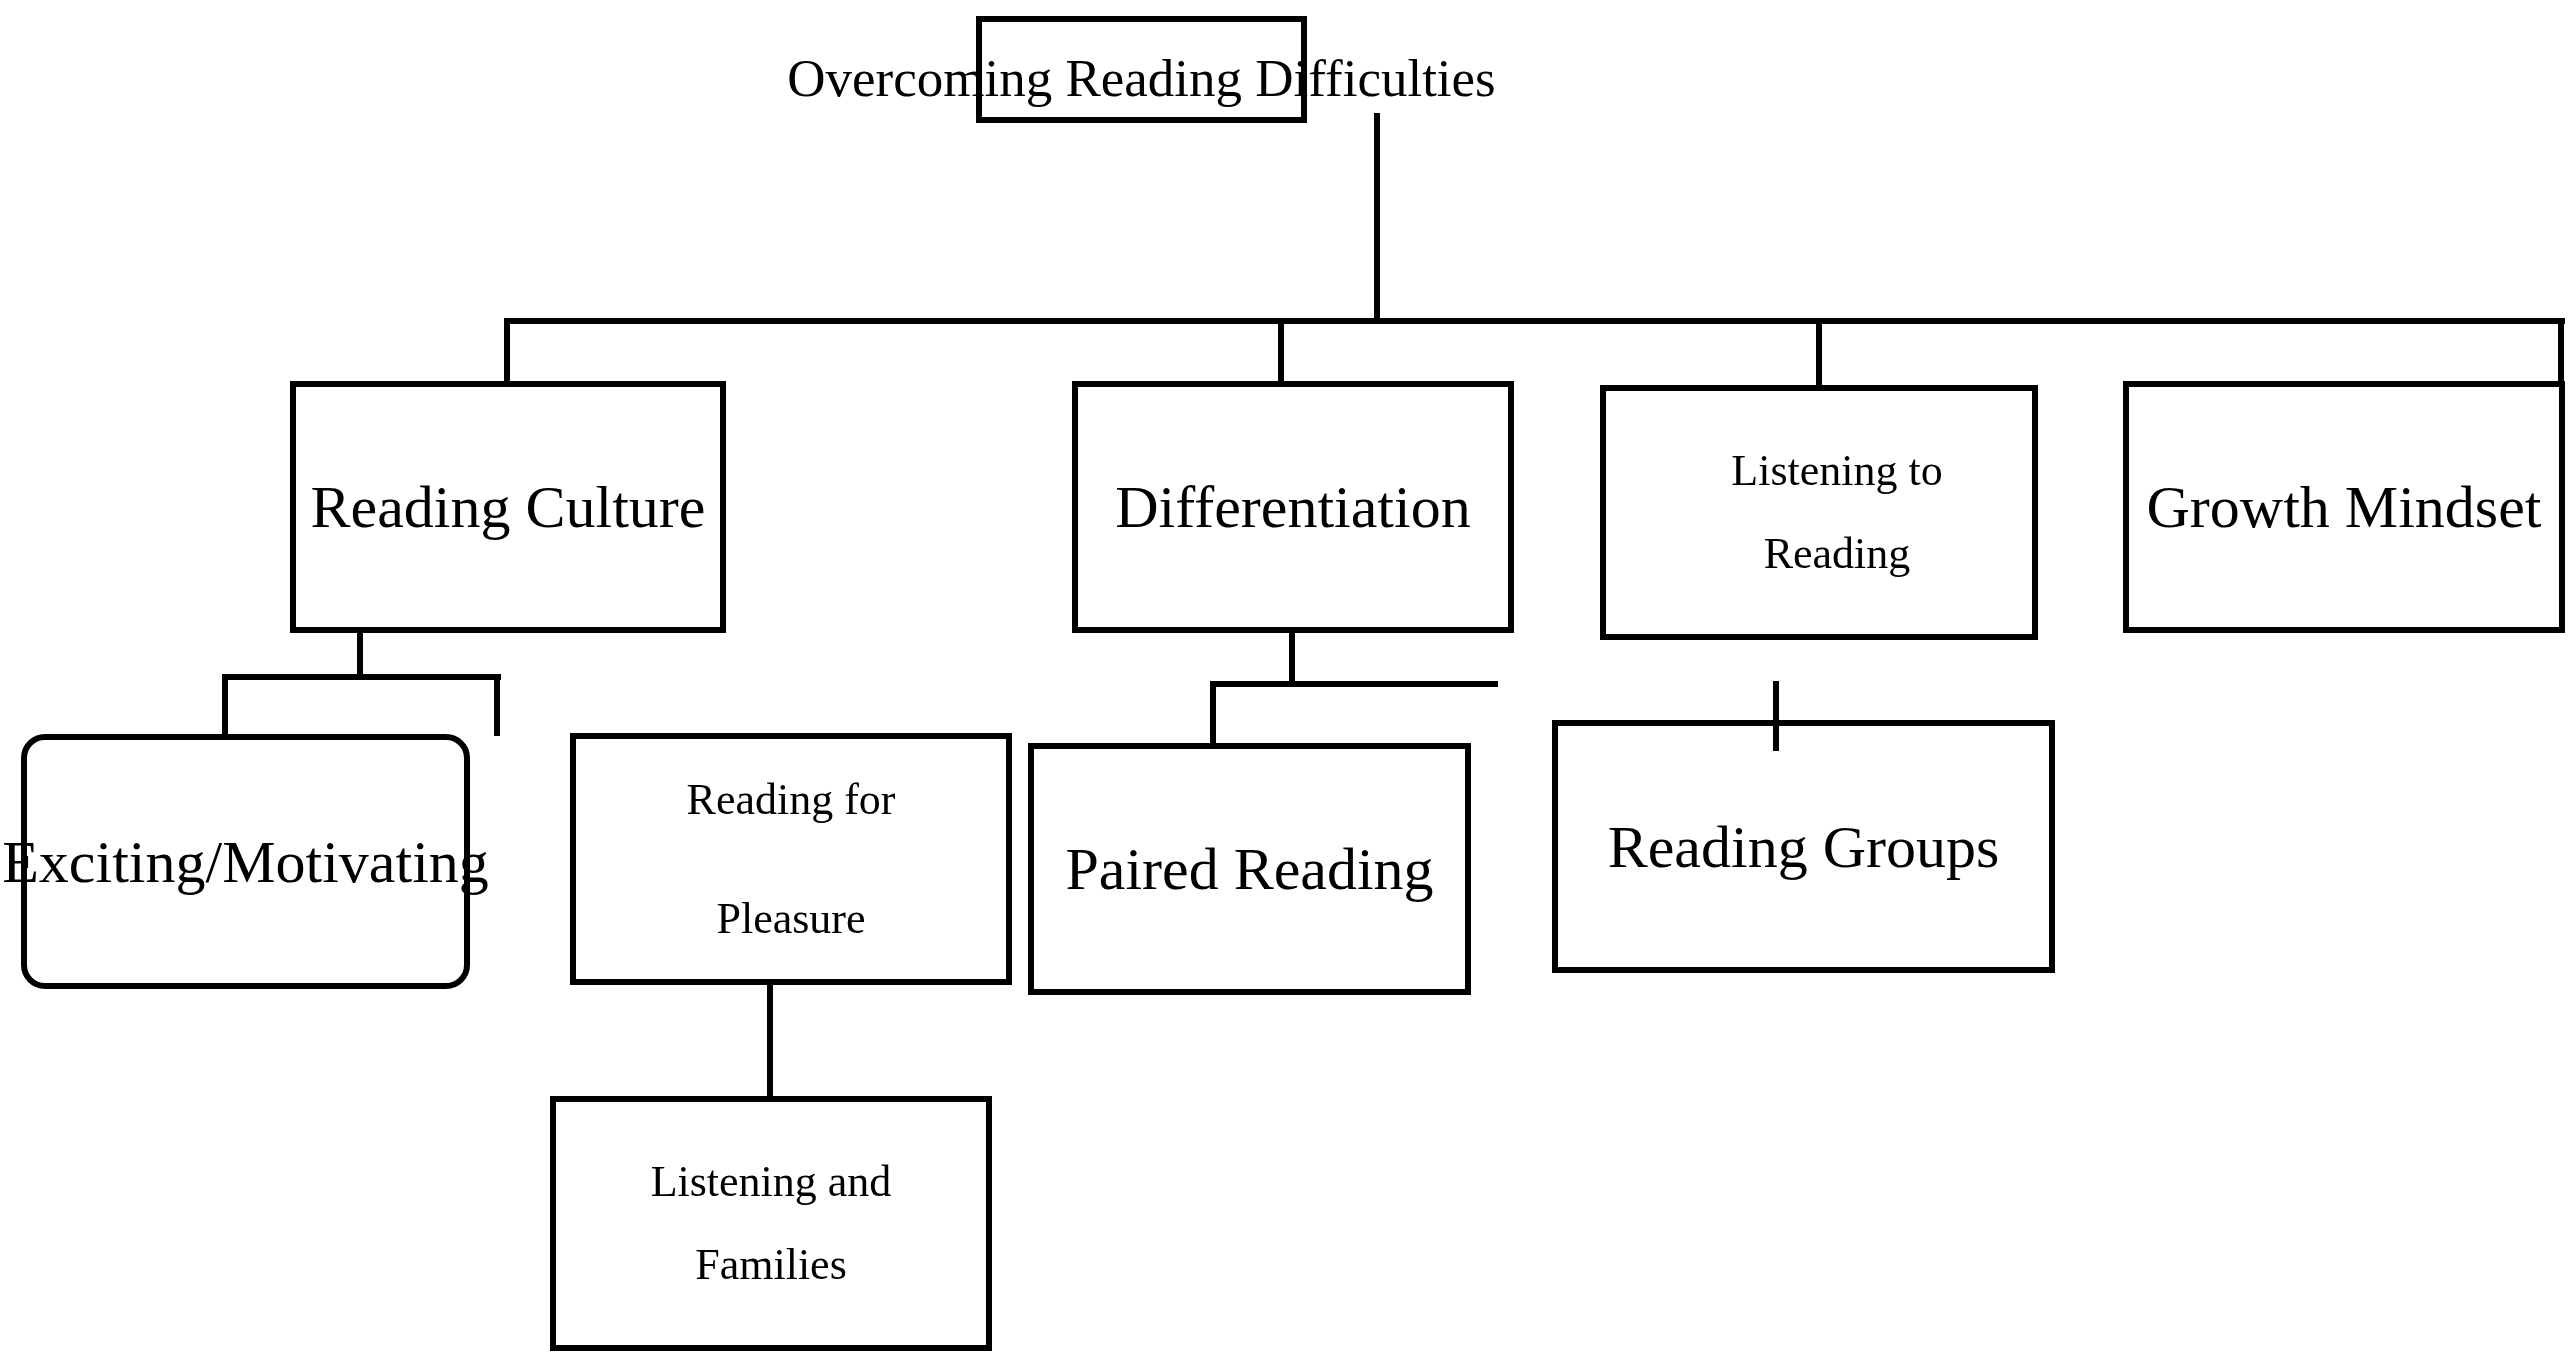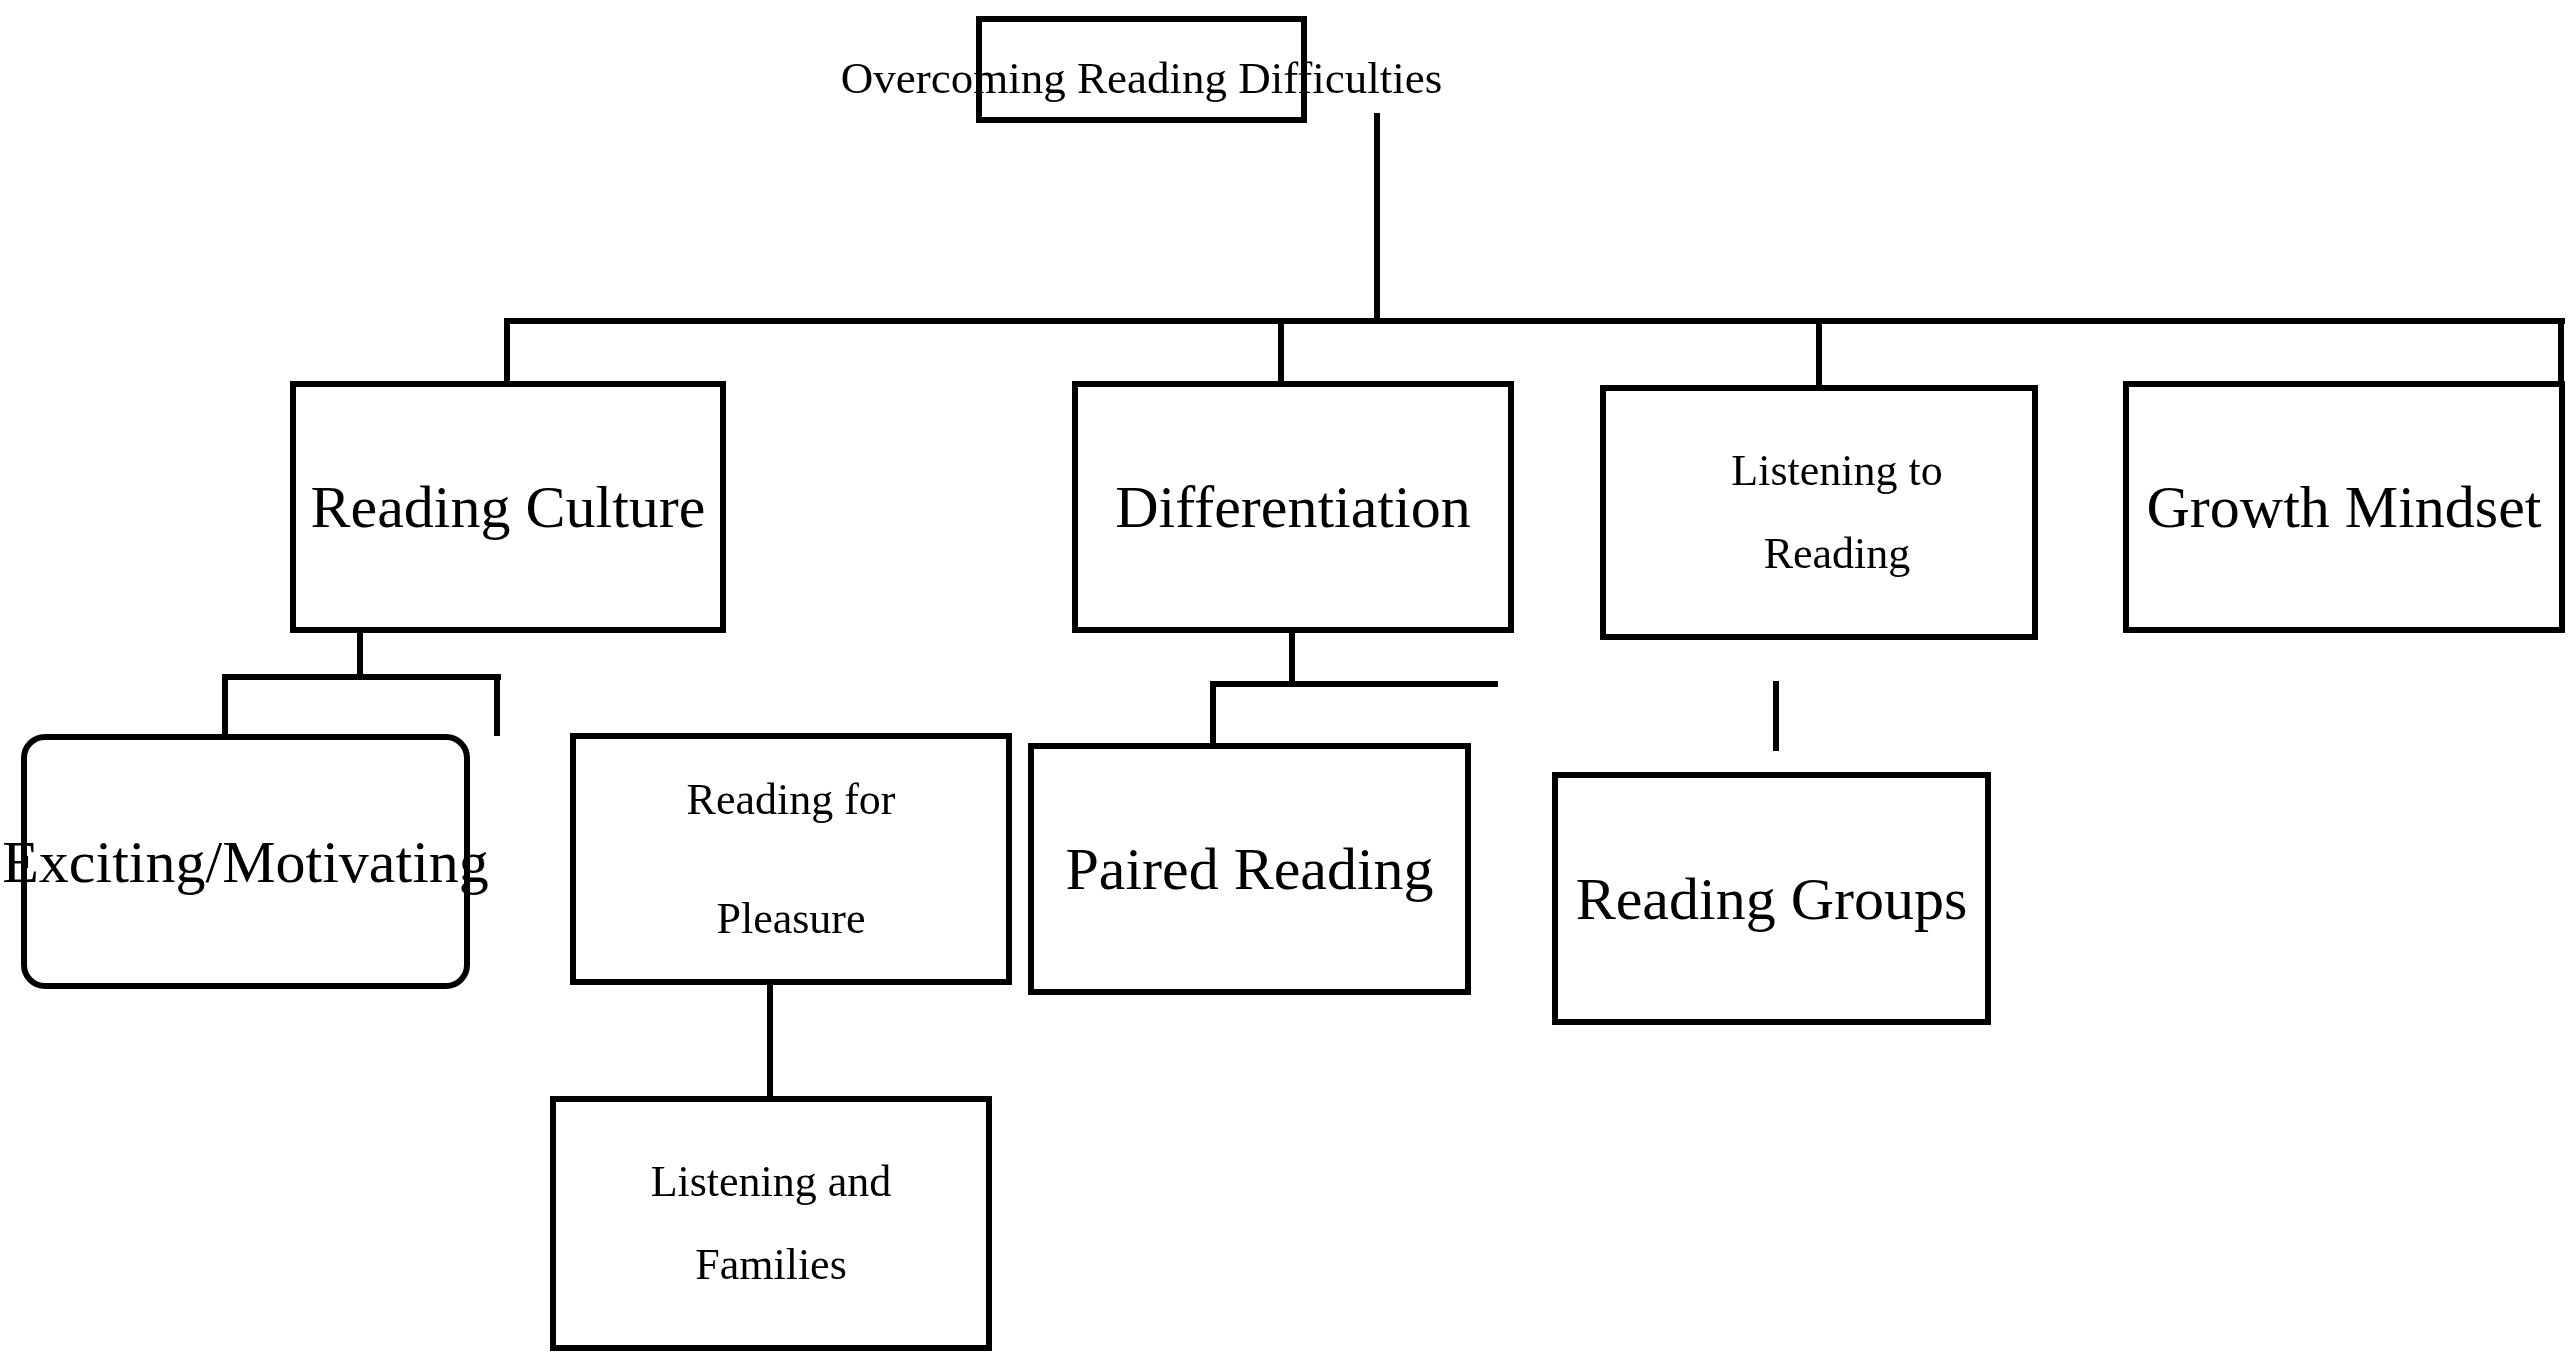--- a/index.html
+++ b/index.html
@@ -37,21 +37,21 @@
   .node.single .line {
     font-size: 60px;
   }
   .node.double .line {
     font-size: 44px;
   }
   .node.double .line + .line {
     margin-top: 39px;
   }
   
-  #node-root .line { font-size: 45px; margin-top: 19px; }
+  #node-root .line { font-size: 53px; margin-top: 19px; }
 
   .conn {
     position: absolute;
     background: #000000;
     z-index: 1;
   }
   .conn.h { height: 6.3px; }
   .conn.v { width: 6.3px; }
 </style>
 </head>
@@ -107,21 +107,21 @@
 
   <div class="node double" style="left:570px; top:733px; width:442px; height:252px;gap:36px;">
     <span class="line">Reading for</span>
     <span class="line">Pleasure</span>
   </div>
 
   <div class="node single" style="left:1028px; top:743px; width:443px; height:252px;">
     <span class="line">Paired Reading</span>
   </div>
 
-  <div class="node single" style="left:1552px; top:772px; width:439px; height:253px;">
+  <div class="node single" style="left:1552px; top:720px; width:503px; height:253px;">
     <span class="line">Reading Groups</span>
   </div>
 
   <div class="node double" style="left:550px; top:1096px; width:442px; height:255px;">
     <span class="line">Listening and</span>
     <span class="line">Families</span>
   </div>
 
 </div>
 

